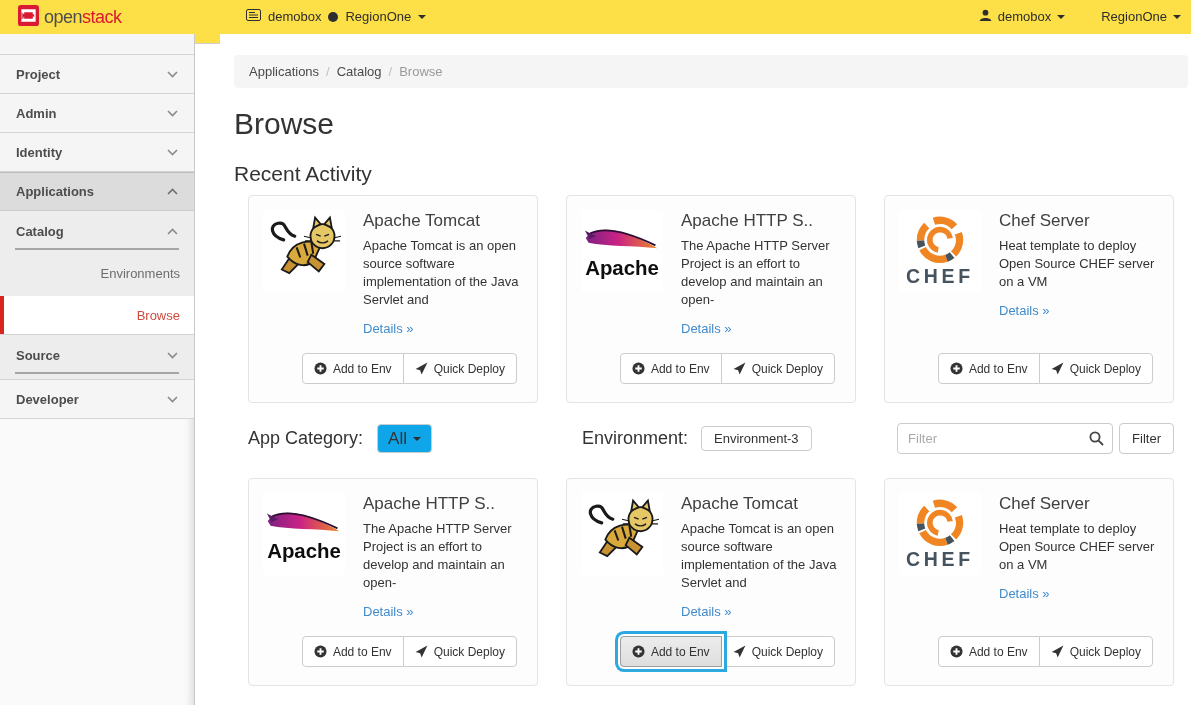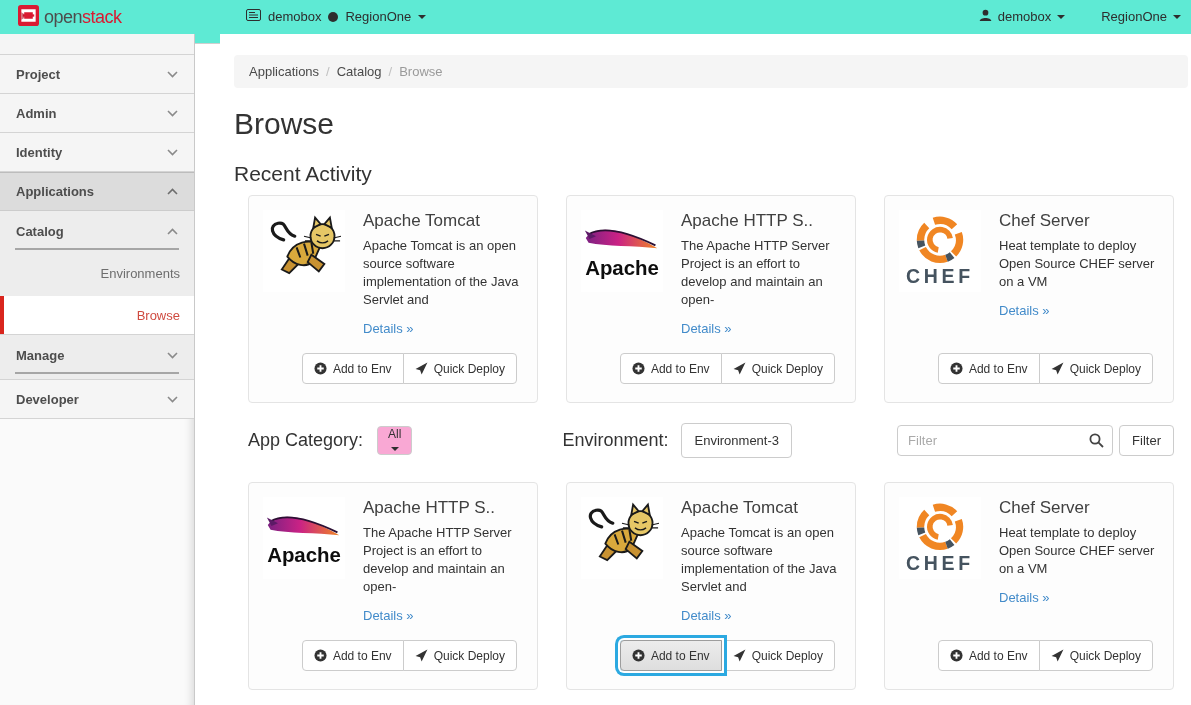--- a/index.html
+++ b/index.html
@@ -1,20 +1,20 @@
 <!DOCTYPE html>
 <html><head>
 <meta charset="utf-8">
 <style>
   * { margin:0; padding:0; box-sizing:border-box; }
   html,body { width:1191px; height:705px; overflow:hidden; background:#fff;
     font-family:"Liberation Sans", sans-serif; color:#333; }
 
   
-  .topbar { position:absolute; top:0; left:0; right:0; height:44px; background:#5eead4;
+  .topbar { position:absolute; top:0; left:0; right:0; height:44px; background:#fde047;
     border-bottom:1px solid #cfcfcf; }
   .logo { position:absolute; left:18px; top:5px; display:flex; align-items:center; gap:5px; cursor:pointer; }
   .logo-text { font-size:18px; color:#4d4d4d; letter-spacing:-0.5px; }
   .logo-text .stack { color:#da1a32; }
   .context { position:absolute; left:246px; top:0; height:33px; display:flex; align-items:center;
     gap:7px; font-size:13px; color:#2e2e2e; cursor:pointer; }
   .dot { width:10px; height:10px; border-radius:50%; background:#2e2e2e; display:inline-block; }
   .caret { width:0; height:0; border-left:4px solid transparent; border-right:4px solid transparent;
     border-top:4px solid #2e2e2e; display:inline-block; }
   .top-right { position:absolute; right:10px; top:0; height:33px; display:flex; align-items:center;
@@ -63,25 +63,25 @@
   .btn { height:31px; background:#fff; border:1px solid #ccc; color:#333; font-size:12px;
     display:flex; align-items:center; gap:6px; padding:0 11px; cursor:pointer;
     font-family:inherit; white-space:nowrap;justify-content:flex-end; }
   .btn.first { border-radius:4px 0 0 4px; }
   .btn.last  { border-radius:0 4px 4px 0; margin-left:-1px; }
   .btn.highlighted { background:linear-gradient(#ececec,#dedede); border-color:#9d9d9d;
     box-shadow:0 0 0 2px #fff, 0 0 0 5px #2ca9e1; position:relative; z-index:2; }
 
   .filter-row { display:flex; align-items:center; margin:20px 17px 0 28px; }
   .filter-label { font-size:18px; color:#333; }
-  .dropdown-btn { margin-left:14px; height:29px; padding:0 10px; font-size:12px; background:#f9a8d4;
+  .dropdown-btn { margin-left:14px; height:29px; padding:0 10px; font-size:17px; background:#0ea5e9;
     border:1px solid #ccc; border-radius:4px; display:flex; align-items:center; gap:6px;
-    color:#333; cursor:pointer; font-family:inherit;flex-direction:column; }
+    color:#333; cursor:pointer; font-family:inherit; }
   .env-label { margin-left:150px; }
-  .env-btn { margin-left:13px; height:35px; padding:0 12px; font-size:13px; background:#fff;
+  .env-btn { margin-left:13px; height:25px; padding:0 12px; font-size:13px; background:#fff;
     border:1px solid #ccc; border-radius:4px; color:#333; cursor:pointer; font-family:inherit; }
   .search-wrap { margin-left:auto; position:relative; }
   .search-input { width:216px; height:31px; border:1px solid #ccc; border-radius:4px;
     padding:0 30px 0 10px; font-size:13px; color:#555; font-family:inherit; }
   .search-input::placeholder { color:#aaa; }
   .search-icon { position:absolute; right:9px; top:8px; cursor:pointer; }
   .filter-btn { margin-left:6px; height:31px; padding:0 12px; background:#fff; border:1px solid #ccc;
     border-radius:4px; font-size:13px; color:#333; cursor:pointer; font-family:inherit; }
 </style>
 </head>
@@ -169,21 +169,21 @@
     <div class="side-link">
       <span>Environments</span>
     </div>
     <div class="side-link active">
       <span>Browse</span>
     </div>
   </div>
 
   <div class="section">
     <div class="section-head">
-      <span>Manage</span>
+      <span>Source</span>
       <svg width="11" height="7" viewBox="0 0 11 7">
           <path d="M1 1 L5.5 5.5 L10 1" fill="none" stroke="#8a8a8a" stroke-width="1.6"></path>
         </svg>
     </div>
     <div class="section-foot"></div>
   </div>
 
   <div class="side-row">
     <span>Developer</span>
     <svg width="11" height="7" viewBox="0 0 11 7">

